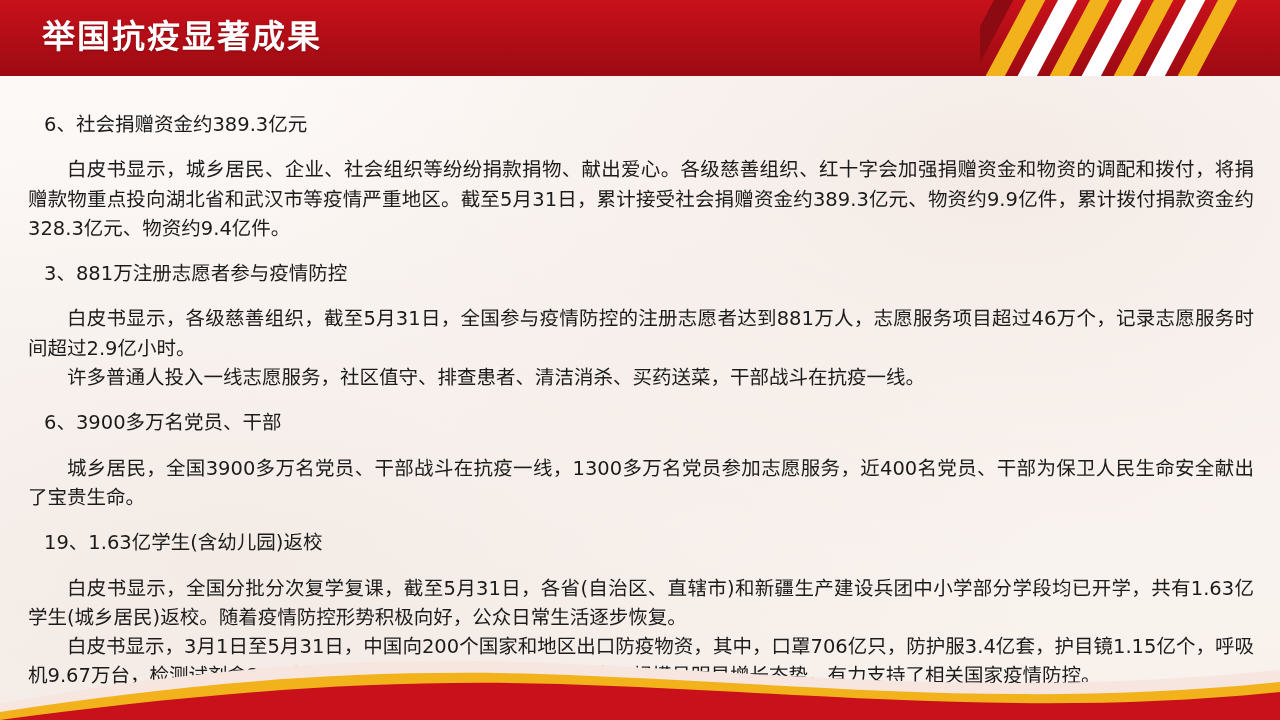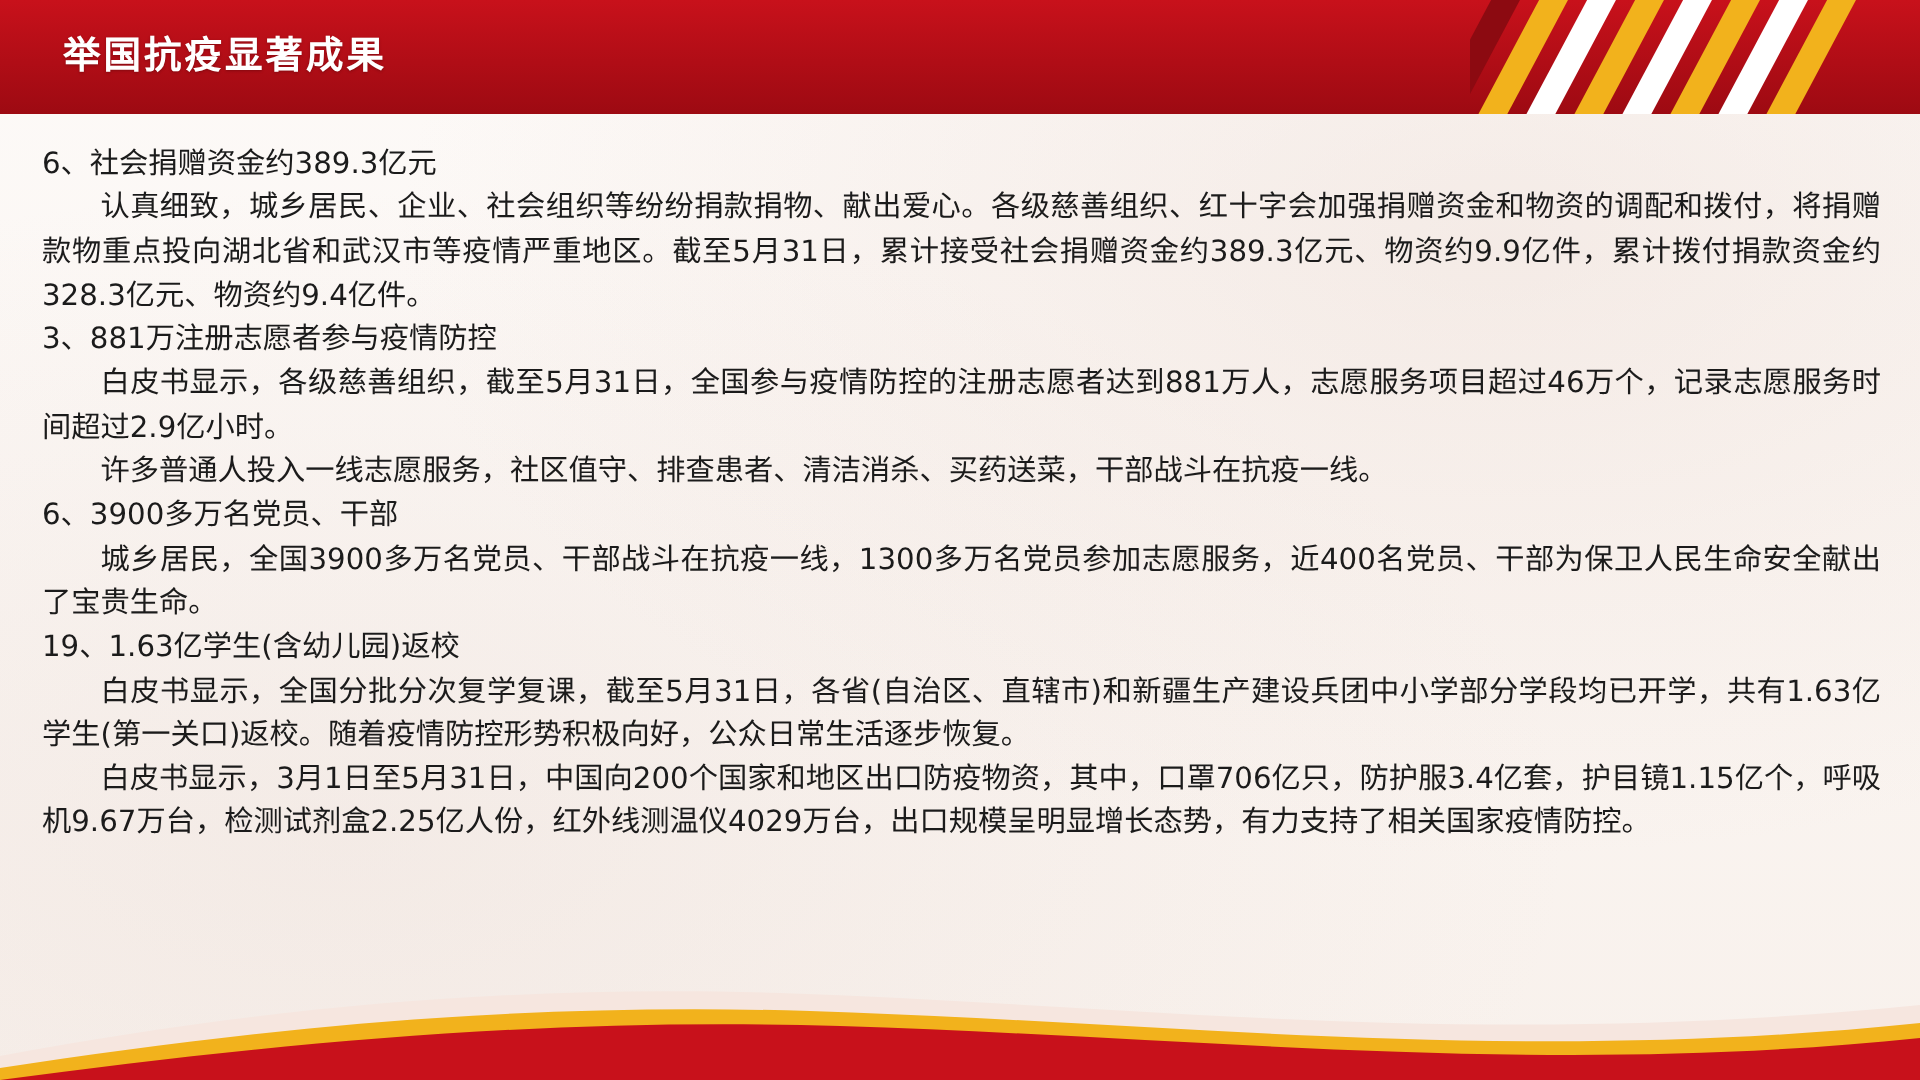--- a/index.html
+++ b/index.html
@@ -61,42 +61,42 @@
   }
   .stripe.gold  { background: #f2b21c; }
   .stripe.white { background: #ffffff; }
   .stripe.deep  { background: #8c0a11; }
 
   .header-title {
     position: absolute;
     left: 42px;
     top: 14px;
     color: #ffffff;
-    font-size: 25px;
+    font-size: 33px;
     font-weight: bold;
     letter-spacing: 2px;
     line-height: 46px;
     text-shadow: 0 1px 2px rgba(0,0,0,0.25);
   }
 
   
   .content {
     position: absolute;
     top: 94px;
     left: 28px;
     width: 1226px;
     height: 566px;
     z-index: 3;
     color: #1b1b1b;
     font-size: 19.5px;
     line-height: 29.3px;
   }
   .block { margin: 0; }
   .heading {
-    margin: 0;
+    margin: 16px;
     white-space: nowrap;
   }
   .para {
     margin: 0;
     text-indent: 2em;
     text-align: justify;
     text-justify: inter-ideograph;
   }
 
   
@@ -128,38 +128,38 @@
     <div class="stripe white" style="left:222px;"></div>
     <div class="stripe gold" style="left:254px;"></div>
   </div>
   <div class="header-title">举国抗疫显著成果</div>
 </div>
 
 <div class="content">
 
   <div class="block">
     <div class="heading">6、社会捐赠资金约389.3亿元</div>
-    <div class="para">认真细致，城乡居民、企业、社会组织等纷纷捐款捐物、献出爱心。各级慈善组织、红十字会加强捐赠资金和物资的调配和拨付，将捐赠款物重点投向湖北省和武汉市等疫情严重地区。截至5月31日，累计接受社会捐赠资金约389.3亿元、物资约9.9亿件，累计拨付捐款资金约328.3亿元、物资约9.4亿件。</div>
+    <div class="para">白皮书显示，城乡居民、企业、社会组织等纷纷捐款捐物、献出爱心。各级慈善组织、红十字会加强捐赠资金和物资的调配和拨付，将捐赠款物重点投向湖北省和武汉市等疫情严重地区。截至5月31日，累计接受社会捐赠资金约389.3亿元、物资约9.9亿件，累计拨付捐款资金约328.3亿元、物资约9.4亿件。</div>
   </div>
 
 
   <div class="block">
     <div class="heading">3、881万注册志愿者参与疫情防控</div>
     <div class="para">白皮书显示，各级慈善组织，截至5月31日，全国参与疫情防控的注册志愿者达到881万人，志愿服务项目超过46万个，记录志愿服务时间超过2.9亿小时。</div>
     <div class="para">许多普通人投入一线志愿服务，社区值守、排查患者、清洁消杀、买药送菜，干部战斗在抗疫一线。</div>
   </div>
 
   <div class="block">
     <div class="heading">6、3900多万名党员、干部</div>
     <div class="para">城乡居民，全国3900多万名党员、干部战斗在抗疫一线，1300多万名党员参加志愿服务，近400名党员、干部为保卫人民生命安全献出了宝贵生命。</div>
   </div>
 
   <div class="block">
     <div class="heading">19、1.63亿学生(含幼儿园)返校</div>
-    <div class="para">白皮书显示，全国分批分次复学复课，截至5月31日，各省(自治区、直辖市)和新疆生产建设兵团中小学部分学段均已开学，共有1.63亿学生(第一关口)返校。随着疫情防控形势积极向好，公众日常生活逐步恢复。</div>
+    <div class="para">白皮书显示，全国分批分次复学复课，截至5月31日，各省(自治区、直辖市)和新疆生产建设兵团中小学部分学段均已开学，共有1.63亿学生(城乡居民)返校。随着疫情防控形势积极向好，公众日常生活逐步恢复。</div>
   </div>
 
   <div class="block">
     <div class="para">白皮书显示，3月1日至5月31日，中国向200个国家和地区出口防疫物资，其中，口罩706亿只，防护服3.4亿套，护目镜1.15亿个，呼吸机9.67万台，检测试剂盒2.25亿人份，红外线测温仪4029万台，出口规模呈明显增长态势，有力支持了相关国家疫情防控。</div>
   </div>
 
 </div>
 
 <div class="footer">
   <svg width="1280" height="86" viewBox="0 0 1280 86" preserveAspectRatio="none">

